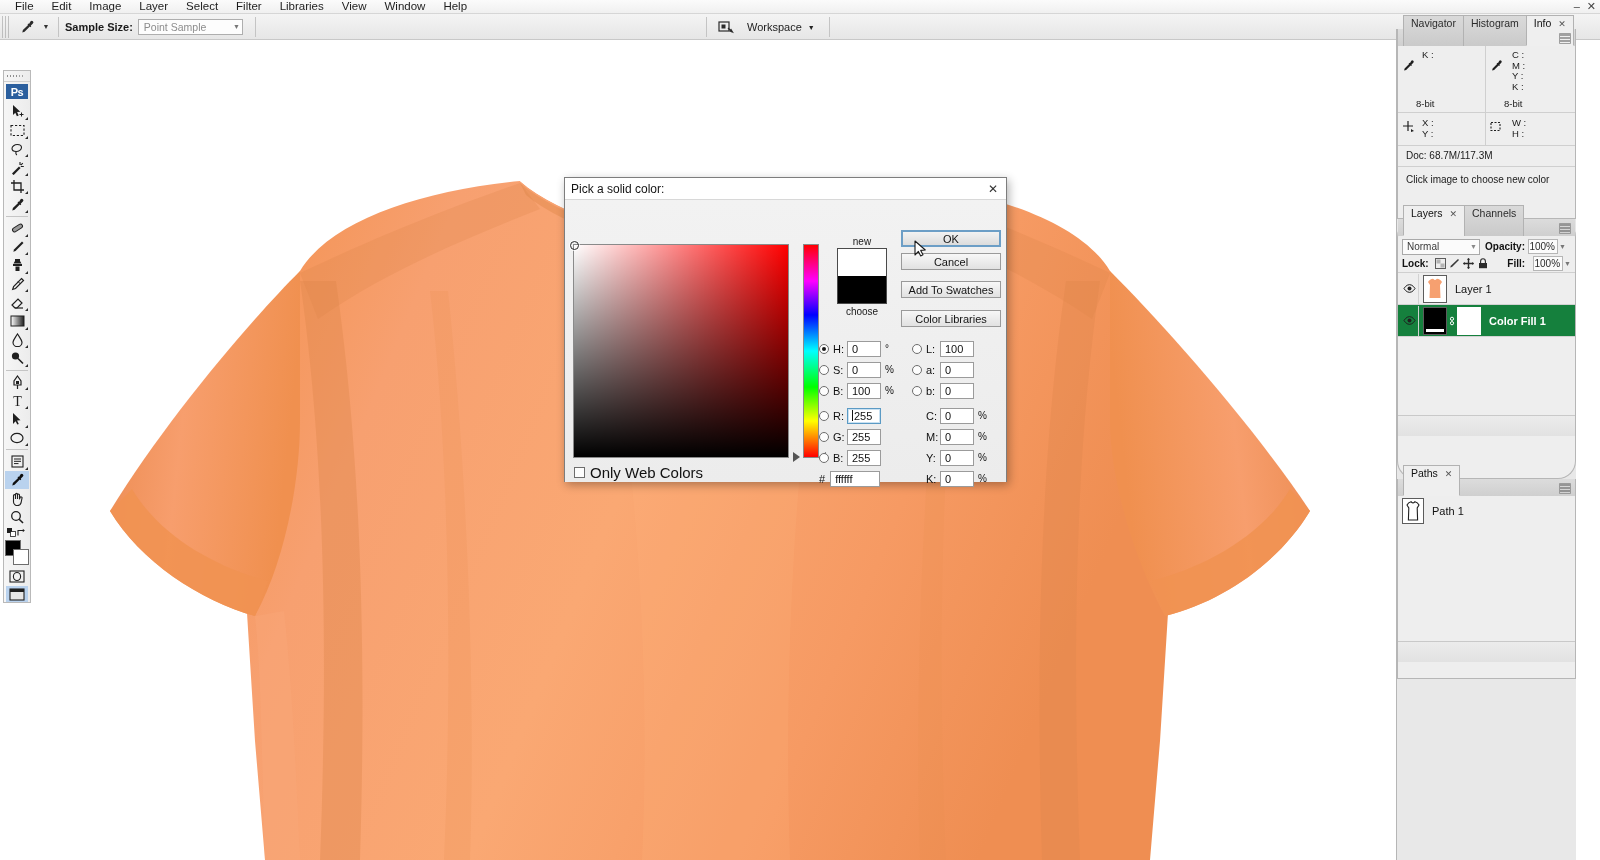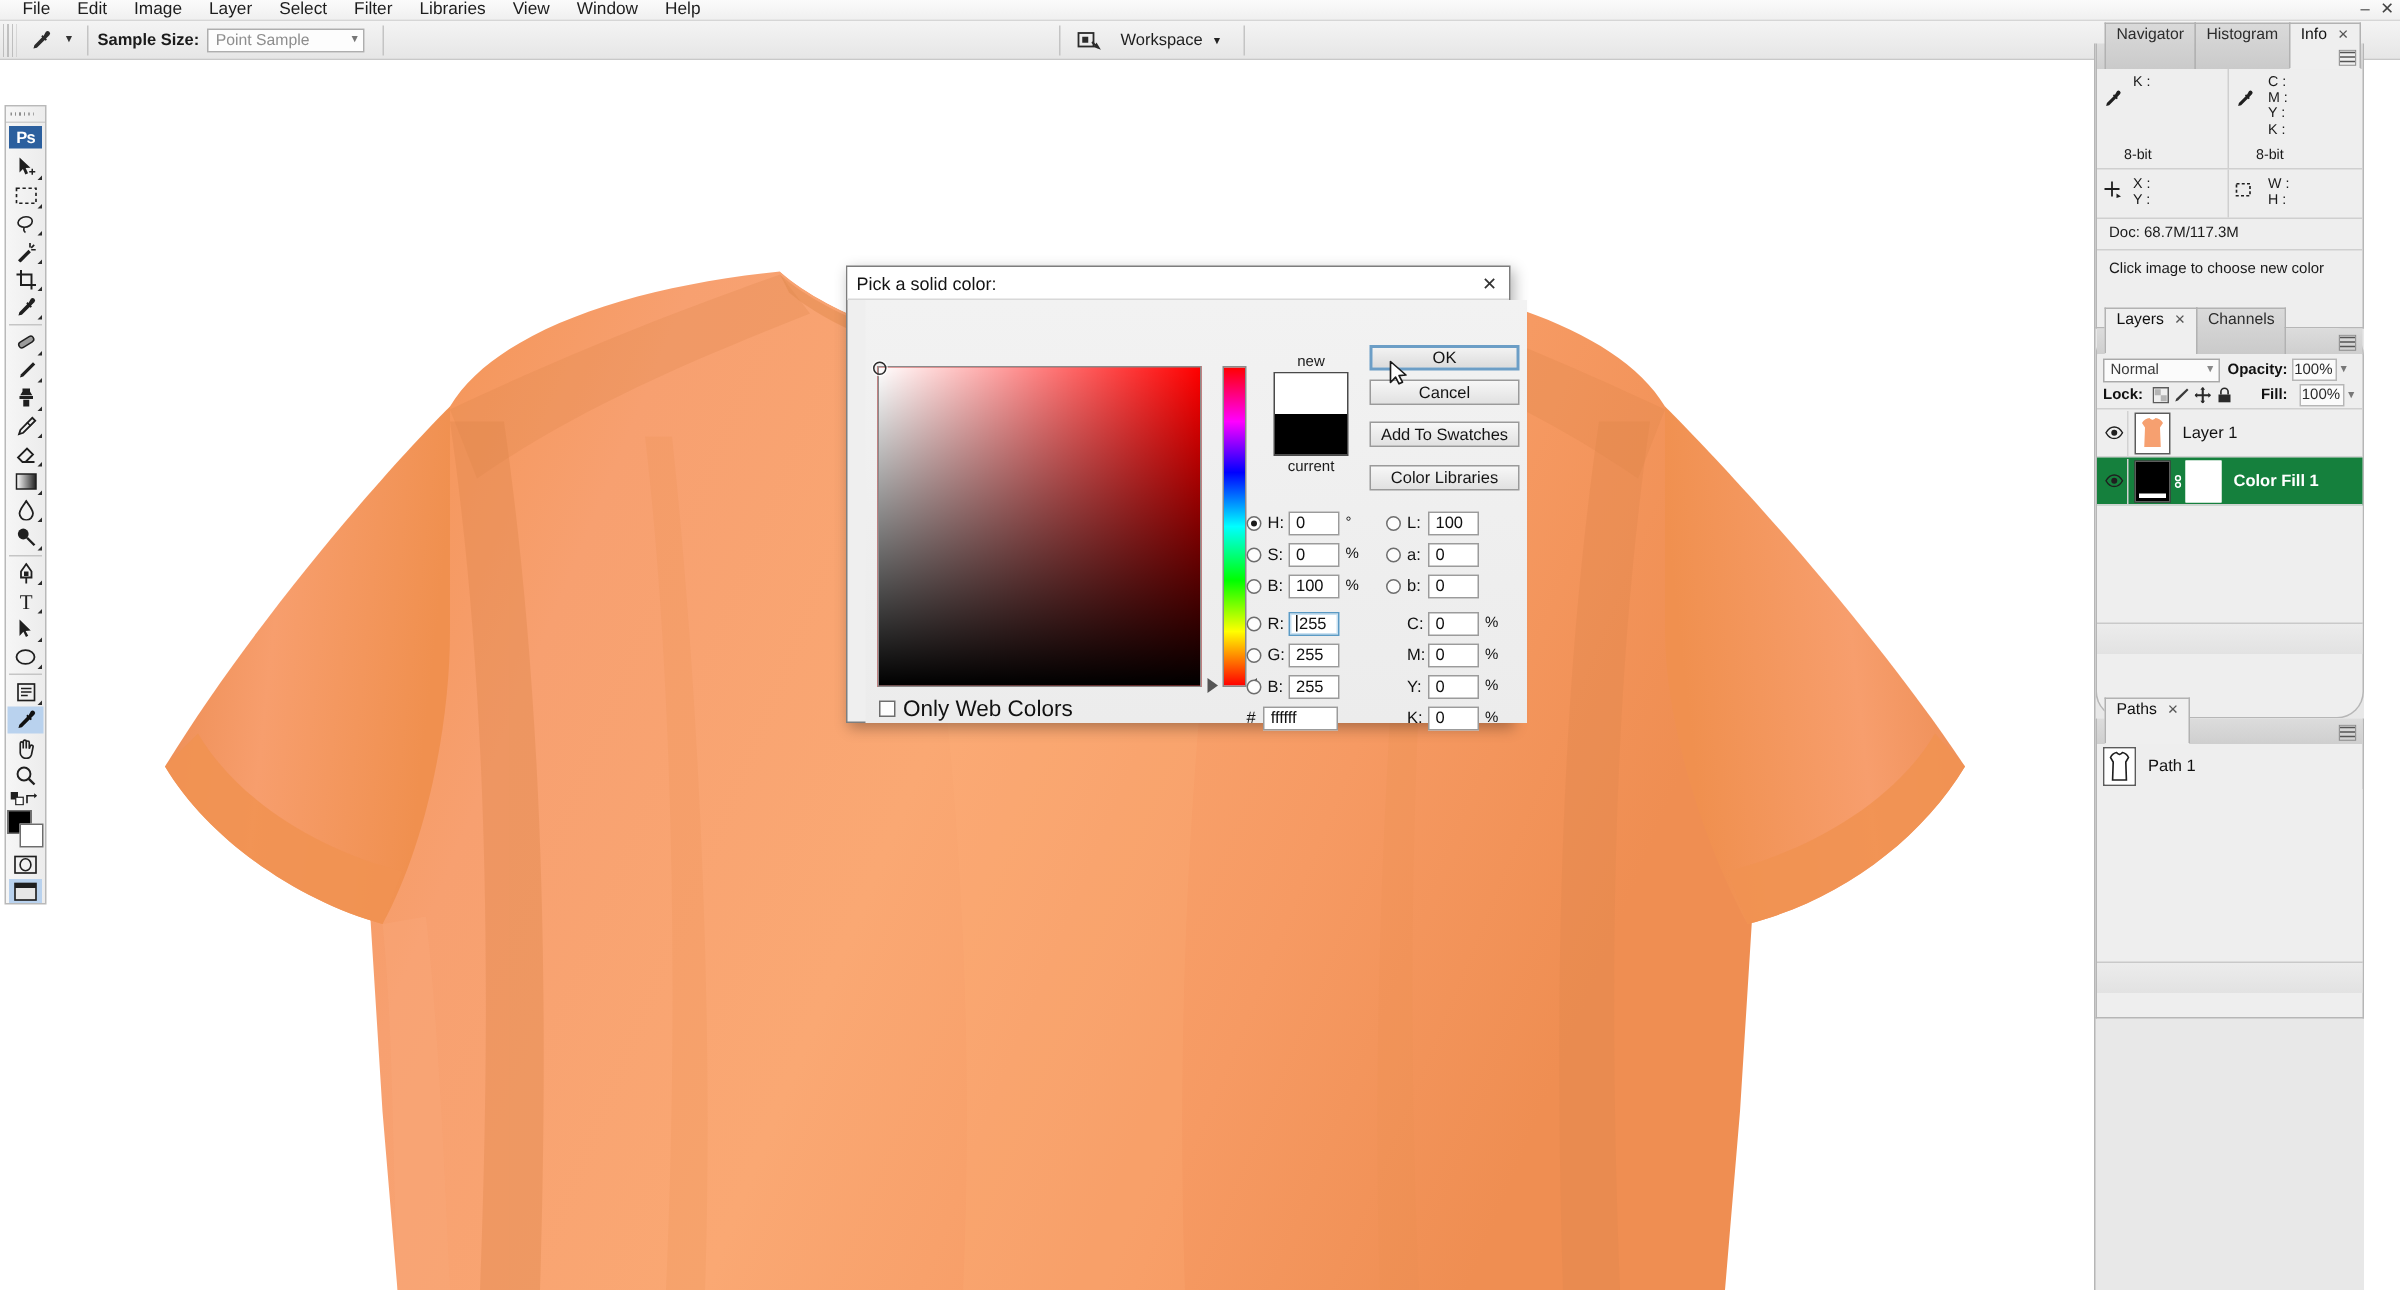--- a/index.html
+++ b/index.html
@@ -152,21 +152,21 @@
     position:absolute;left:564px;top:177px;width:443px;height:305px;
     background:#efefef;border:1px solid #7d7d7d;box-sizing:border-box;
     box-shadow:2px 3px 9px rgba(0,0,0,.30);
   }
   #dlg-title{height:22px;background:#ffffff;border-bottom:1px solid #d8d8d8;
     display:flex;align-items:center;padding:0 4px 0 6px;box-sizing:border-box;}
   #dlg-title .t{font-size:12px;color:#141414;flex:1;}
   #dlg-close{width:18px;height:18px;display:flex;align-items:center;justify-content:center;
     font-size:12px;color:#333;}
   #dlg-body{position:relative;width:100%;height:282px;
-    background:linear-gradient(#f2f2f2,#ececec);margin-left:12px;}
+    background:linear-gradient(#f2f2f2,#ececec);}
   
   #sv-wrap{position:absolute;left:8px;top:44px;width:216px;height:214px;
     border:1px solid #8a8a8a;box-sizing:border-box;background:#ff0000;}
   #sv-sat{position:absolute;inset:0;background:linear-gradient(to right,#ffffff,rgba(255,255,255,0));}
   #sv-val{position:absolute;inset:0;background:linear-gradient(to top,#000000,rgba(0,0,0,0));}
   #sv-ring{position:absolute;left:-4px;top:-4px;width:9px;height:9px;border-radius:50%;
     border:1px solid #2c2c2c;box-shadow:0 0 0 1px rgba(255,255,255,.75);box-sizing:border-box;}
   
   #hue-wrap{position:absolute;left:238px;top:44px;width:16px;height:214px;
     border:1px solid #8a8a8a;box-sizing:border-box;
@@ -789,21 +789,21 @@
 
     <div id="hue-wrap"></div>
     <div class="hue-mark" id="hue-mk-l"></div>
     <div class="hue-mark" id="hue-mk-r"></div>
 
     <div id="nc-label-new">new</div>
     <div id="nc-box">
       <div id="nc-new"></div>
       <div id="nc-cur"></div>
     </div>
-    <div id="nc-label-cur">current</div>
+    <div id="nc-label-cur">choose</div>
 
     <div class="dbtn primary" id="btn-ok">OK</div>
     <div class="dbtn" id="btn-cancel">Cancel</div>
     <div class="dbtn" id="btn-swatch">Add To Swatches</div>
     <div class="dbtn" id="btn-libs">Color Libraries</div>
 
     <svg id="cursor" width="14" height="19" viewBox="0 0 14 19">
       <path d="M1 1l0 14 3.4-3.6 2.3 4.5 2.3-1.1-2.3-4.4 4.6-.4z" fill="#ffffff" stroke="#1a1a1a" stroke-width="1.1" stroke-linejoin="round"></path>
     </svg>
 

